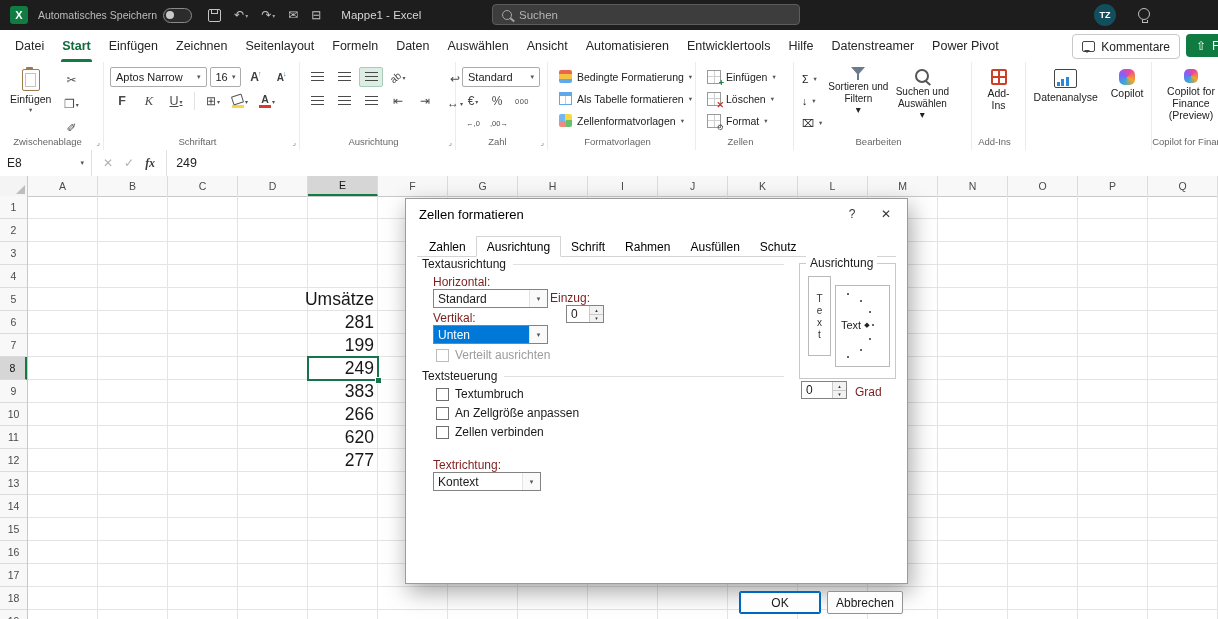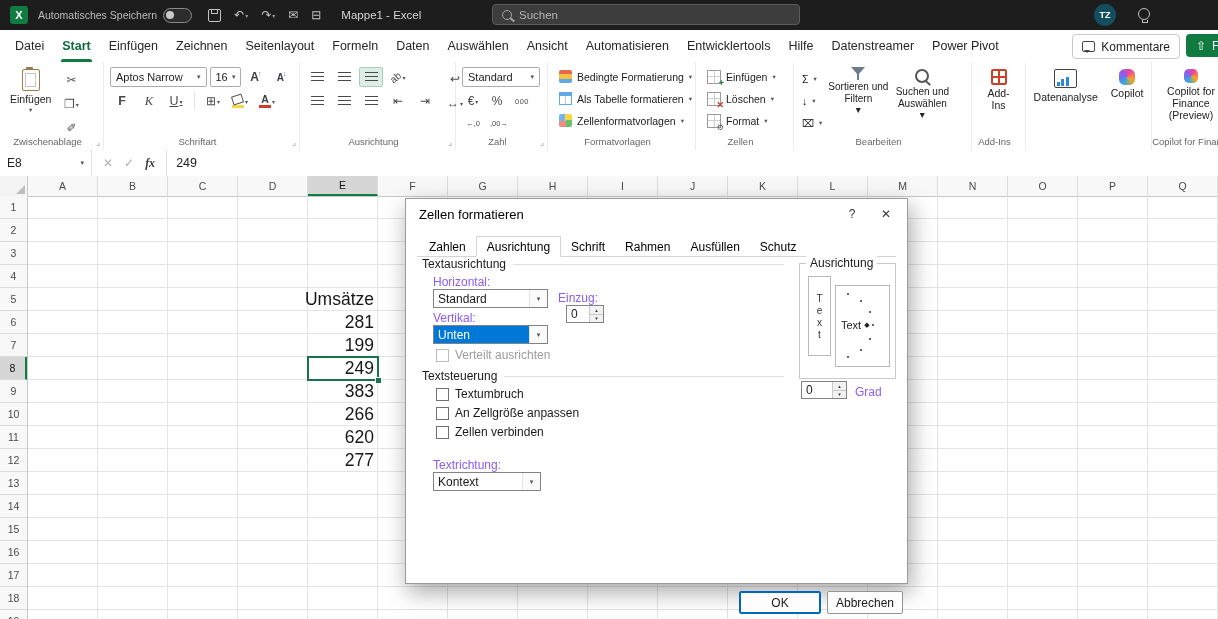--- a/index.html
+++ b/index.html
@@ -139,22 +139,22 @@
   .dtitle{position:absolute;left:13px;top:8px;font-size:13px;color:#000}
   .dwin{position:absolute;top:3px;width:30px;height:24px;display:flex;align-items:center;justify-content:center;color:#333;font-size:12px}
   .dhelp{right:40px}.dclose{right:6px}
   .dtabline{position:absolute;top:57px;left:11px;right:11px;height:1px;background:#d4d4d4}
   .dtabs{position:absolute;top:37px;left:13px;height:21px;display:flex;z-index:2}
   .dtab{padding:4px 10px 0;height:20px;box-sizing:border-box;color:#000000}
   .dtab.sel{border:1px solid #d4d4d4;border-bottom:1px solid #fff;background:#fff;height:21px;padding-top:3px}
   .dsec{position:absolute;left:16px;width:362px;display:flex;align-items:center;color:#1a1a1a}
   .dsec::after{content:"";flex:1;margin-left:7px;height:1px;background:#e0e0e0}
   .s1{top:58px}.s2{top:170px}.s3{top:246px}
-  .dlab{position:absolute;color:#8b5cf6;white-space:nowrap}
-  .l-h{left:27px;top:76px}.l-e{left:152px;top:92px}.l-v{left:27px;top:112px}.l-dir{left:27px;top:259px}.l-grad{left:449px;top:186px}
+  .dlab{position:absolute;color:#7f1d1d;white-space:nowrap}
+  .l-h{left:27px;top:76px}.l-e{left:144px;top:92px}.l-v{left:27px;top:112px}.l-dir{left:27px;top:259px}.l-grad{left:449px;top:186px}
   .cmb{position:absolute;height:19px;border:1px solid #838383;background:#fff;display:flex;box-sizing:border-box}
   .cmb .t{flex:1;padding:2px 4px;white-space:nowrap;overflow:hidden}
   .cmb .a{width:17px;border-left:1px solid #e3e3e3;display:flex;align-items:center;justify-content:center;font-size:7px;color:#555;background:#fafafa}
   .c-h{left:27px;top:90px;width:115px}
   .c-v{left:27px;top:126px;width:115px}
   .c-v .t{background:#0078d7;color:#fff}
   .c-dir{left:27px;top:273px;width:108px}
   .spn{position:absolute;height:18px;border:1px solid #838383;background:#fff;display:flex;box-sizing:border-box}
   .spn .val{flex:1;padding:1px 4px}
   .spn .btns{width:13px;display:flex;flex-direction:column;border-left:1px solid #c9c9c9}

